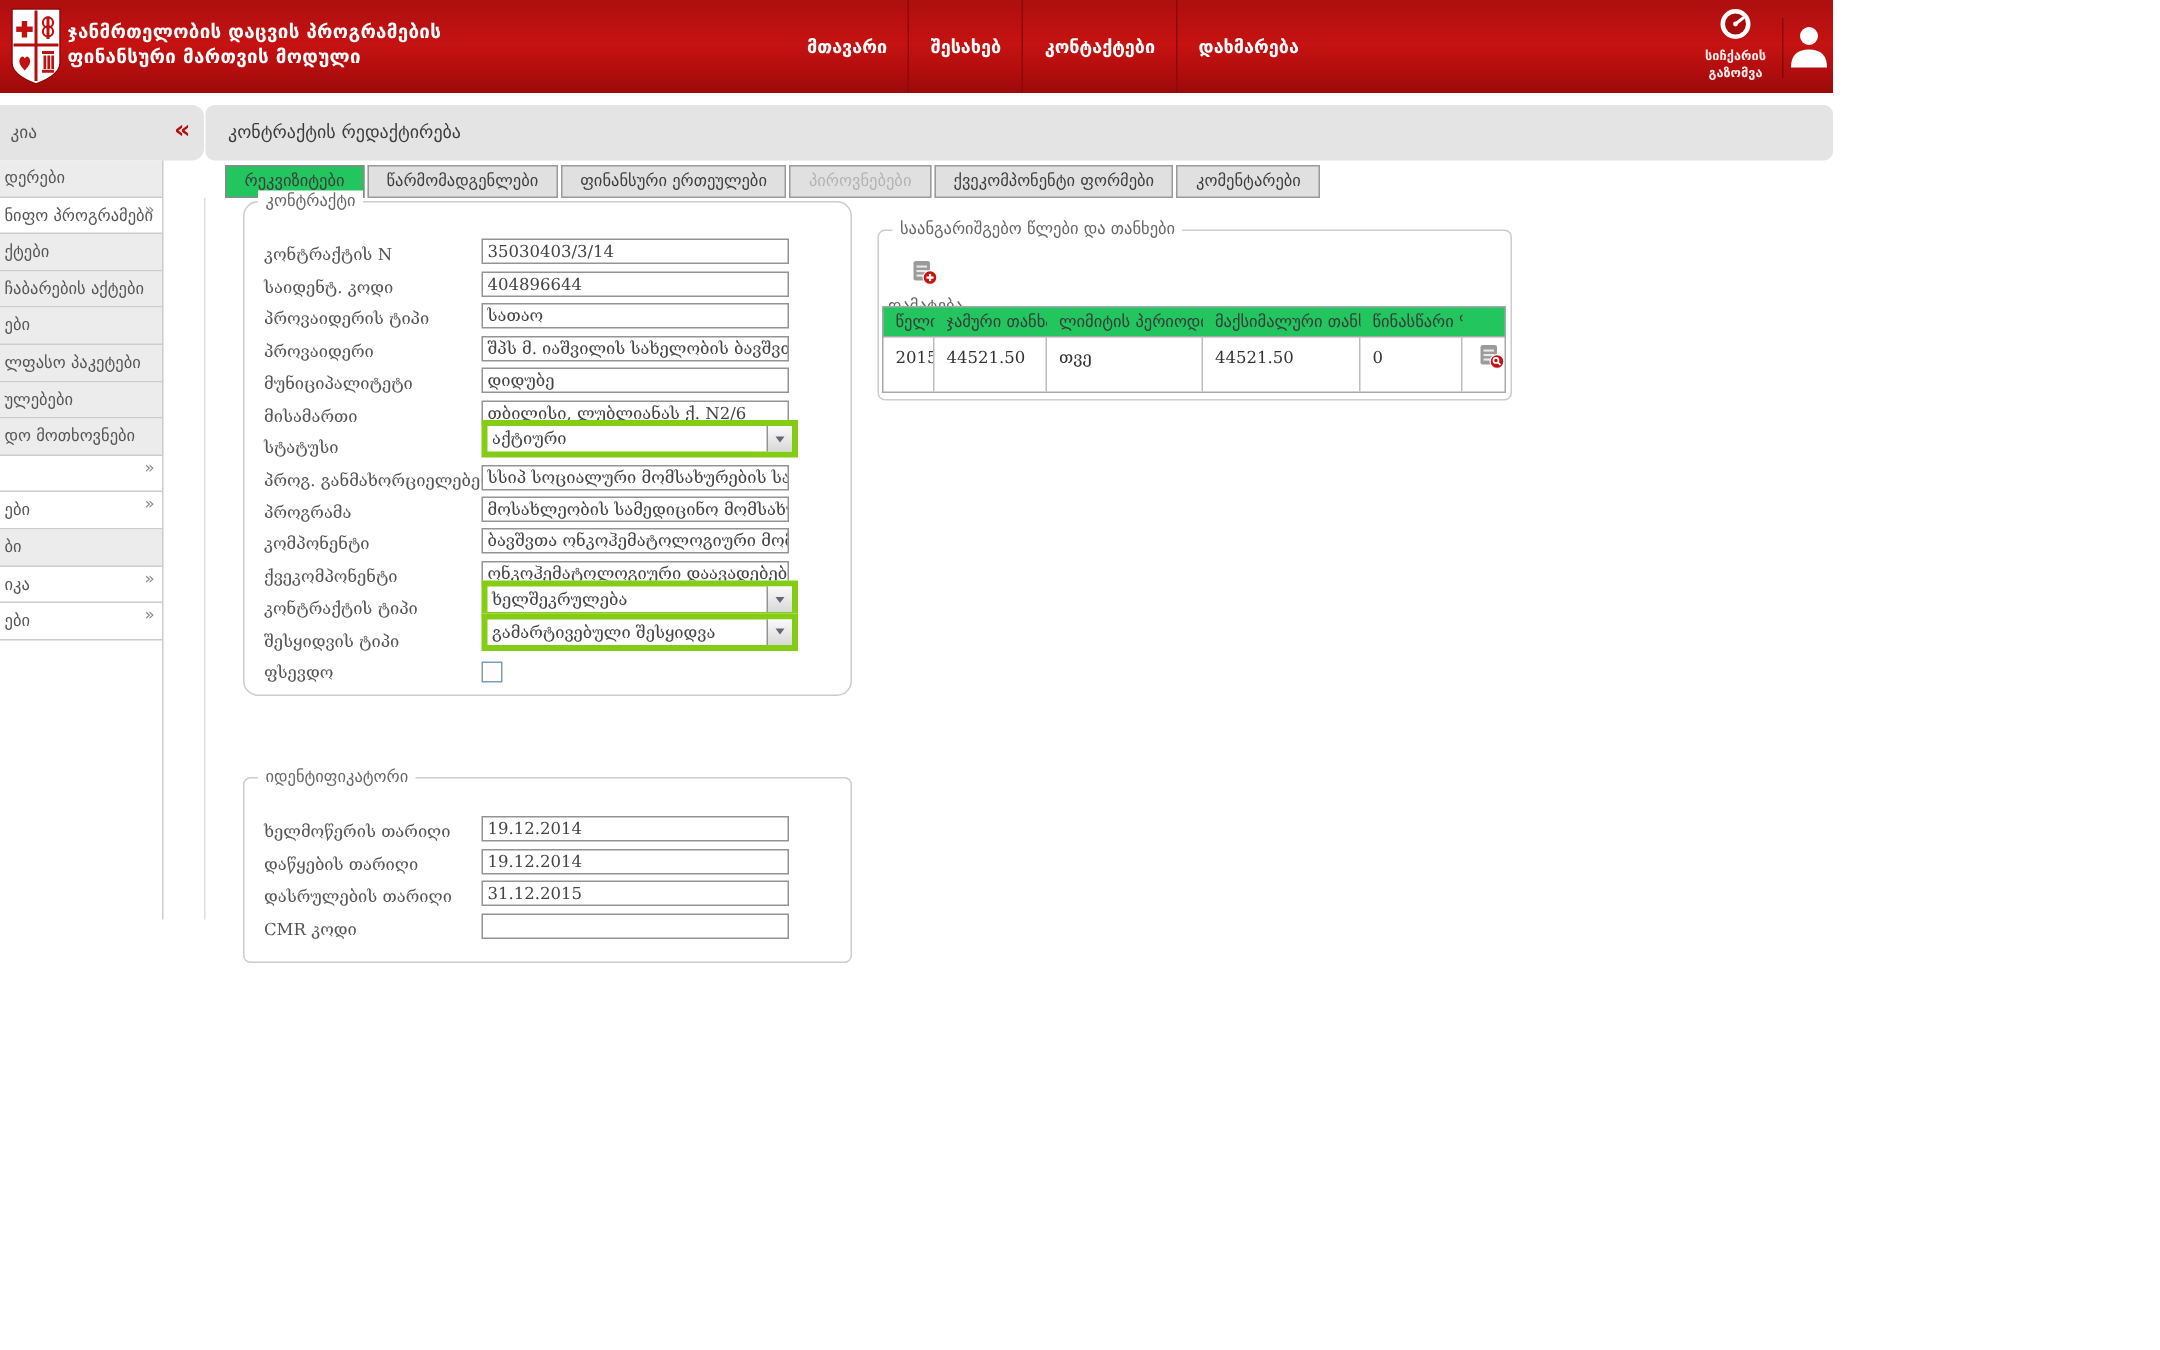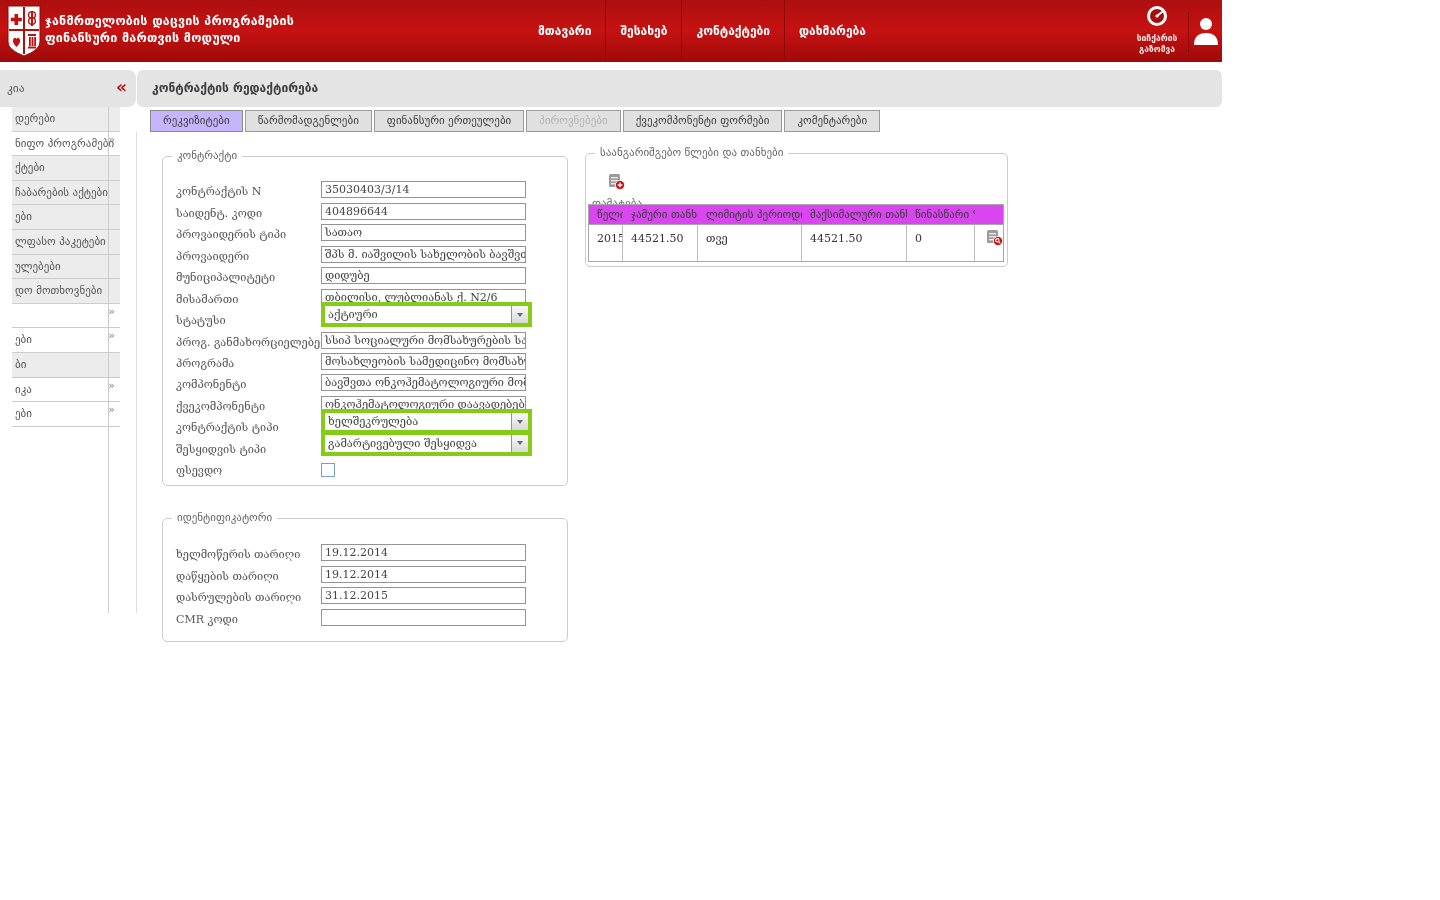--- a/index.html
+++ b/index.html
@@ -33,56 +33,56 @@
     position:absolute;left:0;top:70px;width:136px;height:37px;background:#e4e4e4;
     border-radius:0 8px 8px 0;
   }
   .sidebar-header .sh-label{
     position:absolute;left:7px;top:11px;font-size:11.5px;color:#555;
   }
   .collapse-btn{
     position:absolute;right:9px;top:7px;font-size:17px;font-weight:bold;color:#b60f0f;
     cursor:pointer;line-height:20px;
   }
-  .menu{position:absolute;left:12px;top:107px;width:108px;}
+  .menu{position:absolute;left:0;top:107px;width:108px;}
   .menu-item{
     position:relative;height:23.6px;border-bottom:1px solid #ccc;background:#ececec;
     font-size:11px;color:#555;line-height:24px;padding-left:3px;cursor:pointer;
     white-space:nowrap;overflow:hidden;
   }
   .menu-item.has-sub{background:#fff;}
   .menu-item .sub-arrow{
     position:absolute;right:5px;top:-4px;font-size:11px;color:#888;
   }
   .side-line{position:absolute;left:108px;top:107px;width:1px;height:506px;background:#ccc;}
 
   
   .content-header{
     position:absolute;left:137px;top:70px;width:1085px;height:37px;background:#e4e4e4;
     border-radius:6px;
   }
   .content-header .page-title{
-    position:absolute;left:15px;top:11px;font-size:12px;font-weight:bold;color:#3c3c3c;
+    position:absolute;left:15px;top:11px;font-size:12px;font-weight:normal;color:#3c3c3c;
   }
   .tabs{position:absolute;left:150px;top:110px;display:flex;gap:2px;}
   .tab{
     height:20px;line-height:20px;padding:0 12px;background:#e0e0e0;border:1px solid #9a9a9a;
     font-size:11px;color:#3d3d3d;cursor:pointer;white-space:nowrap;
   }
-  .tab.active{background:#c4b5fd;border-color:#8a8a8a;cursor:default;}
+  .tab.active{background:#22c55e;border-color:#8a8a8a;cursor:default;}
   .tab.disabled{color:#b3b3b3;cursor:default;}
   .content-line{position:absolute;left:136px;top:132px;width:1px;height:481px;background:#ddd;}
 
   
   .fieldset{position:absolute;border:1px solid #ccc;border-radius:5px;background:#fff;}
   .legend{
     position:absolute;top:-8px;left:9px;background:#fff;padding:0 5px;font-size:11px;
     color:#666;white-space:nowrap;
   }
-  #fs-contract{left:162px;top:156px;width:404px;height:328px;}
+  #fs-contract{left:162px;top:134px;width:404px;height:328px;border-radius:10px;}
   #fs-contract .rows{padding-top:20px;}
   #fs-identifier{left:162px;top:488px;width:404px;height:122px;margin-top:30px;}
   #fs-identifier .rows{padding-top:21px;}
 
   .row{display:flex;align-items:flex-end;height:21.45px;}
   .lbl{
     width:145px;padding-left:13px;font-size:11px;color:#555;white-space:nowrap;
     overflow:hidden;flex:none;
     font-family:"DejaVu Serif","DejaVu Sans",serif;
   }
@@ -108,21 +108,21 @@
   .sarrow{width:0;height:0;border-left:3px solid transparent;border-right:3px solid transparent;
     border-top:4px solid #667;}
   .cbox{width:12px;height:12px;border:1px solid #7b9ebd;background:#fdfdfd;cursor:pointer;flex:none;}
 
   
   #fs-years{left:585px;top:153px;width:421px;height:112px;}
   .add-line{position:absolute;left:6px;top:19px;display:flex;align-items:center;gap:7px;cursor:pointer;flex-direction:column;}
   .add-label{font-size:11px;color:#666;}
   .years-table{position:absolute;left:2px;top:50px;width:416px;font-size:11px;}
   .t-header{
-    display:flex;background:#d946ef;border:1px solid #a8a8a8;border-bottom:none;
+    display:flex;background:#22c55e;border:1px solid #a8a8a8;border-bottom:none;
     height:20px;align-items:center;box-sizing:border-box;color:#3a3a3a;
   }
   .t-header .th{padding-left:8px;white-space:nowrap;overflow:hidden;box-sizing:border-box;flex:none;}
   .t-row{display:flex;border:1px solid #a8a8a8;background:#fff;height:38px;box-sizing:border-box;}
   .t-row .td{
     padding:7px 0 0 8px;box-sizing:border-box;border-right:1px solid #bdbdbd;flex:none;
     color:#333;font-family:"DejaVu Serif","DejaVu Sans",serif;white-space:nowrap;overflow:hidden;
   }
   .t-row .td:last-child{border-right:none;padding-top:4px;}
   .c0{width:34px;}.c1{width:75px;}.c2{width:104px;}.c3{width:105px;}.c4{width:68px;}.c5{width:30px;}

